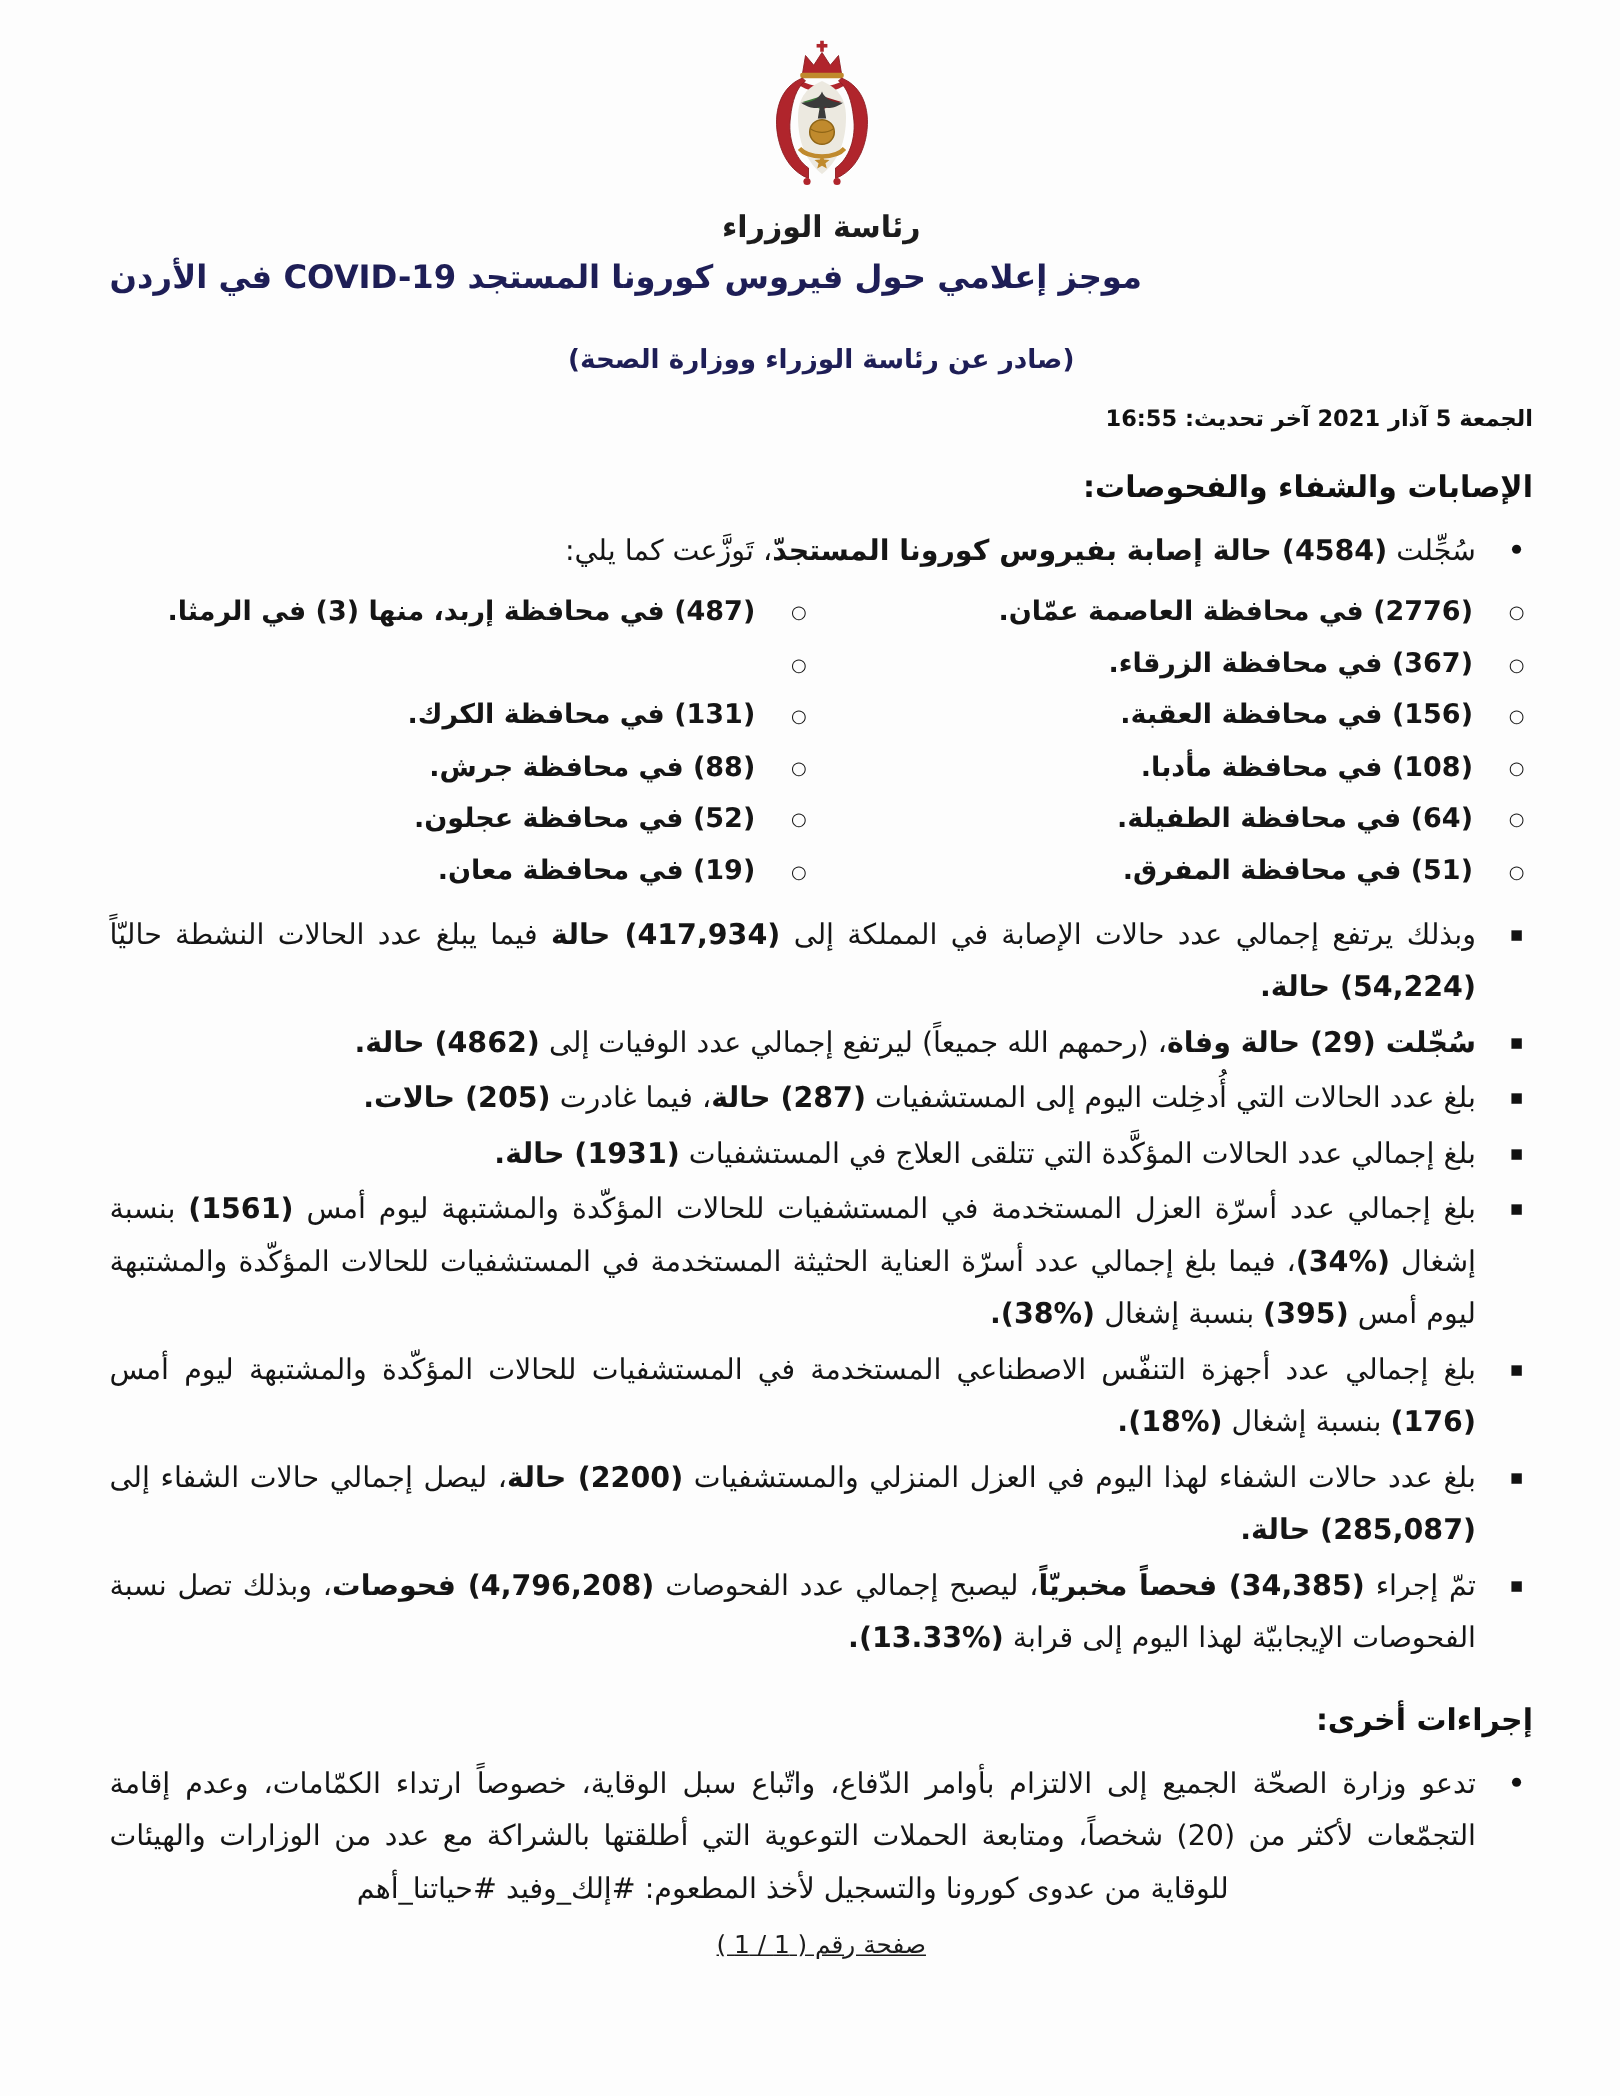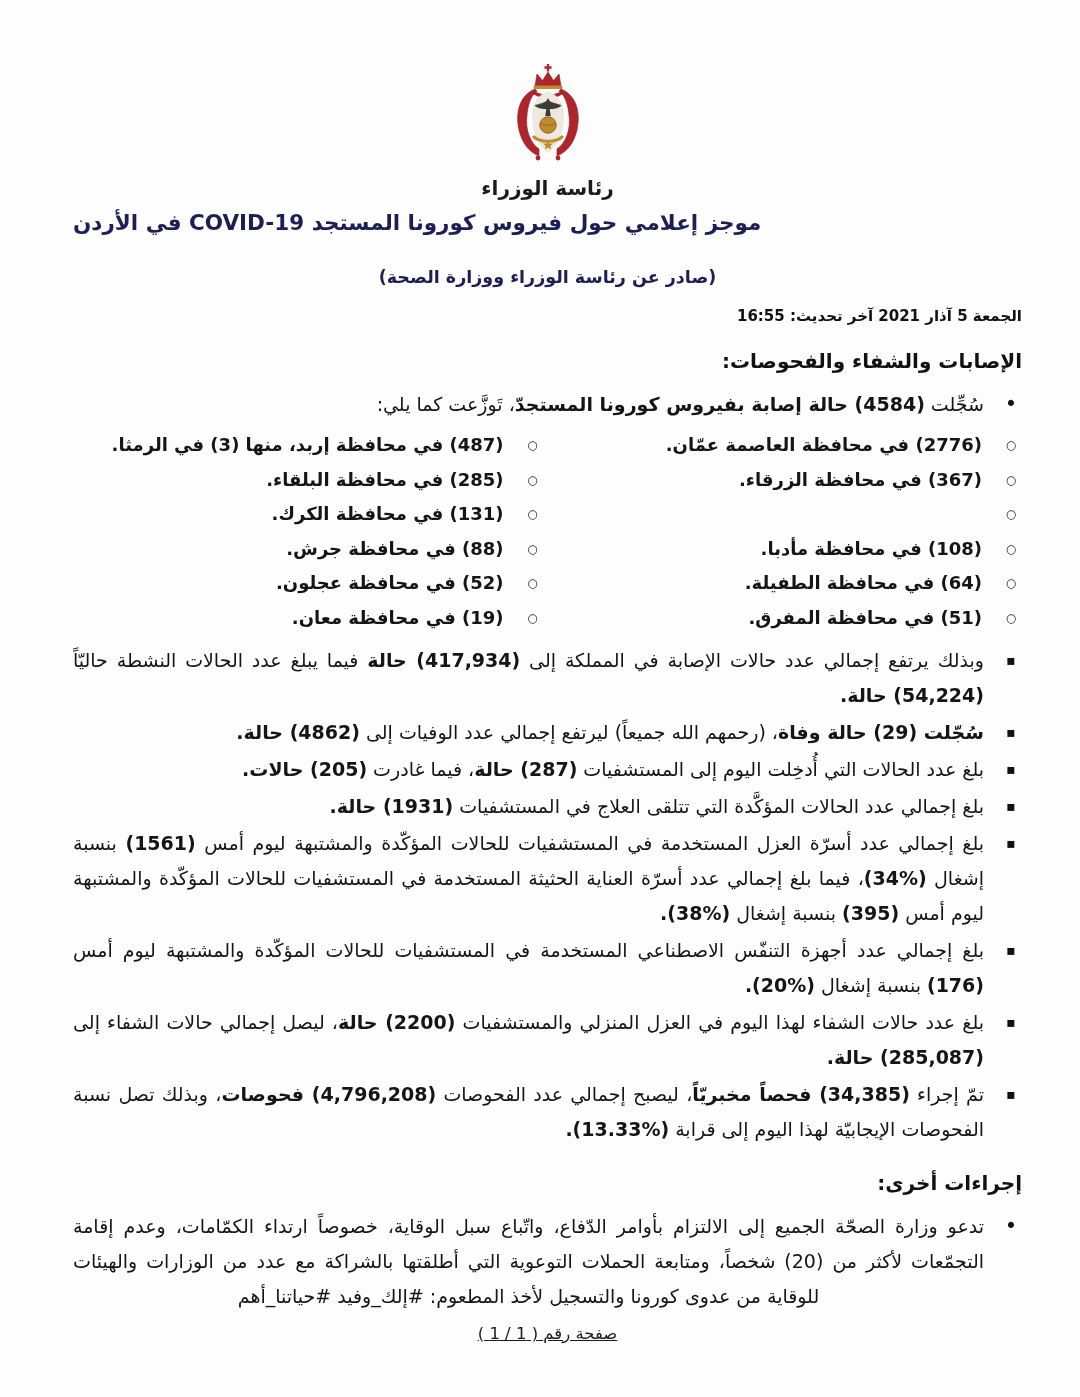--- a/index.html
+++ b/index.html
@@ -2,21 +2,21 @@
 <html lang="ar" dir="rtl"><head>
 <meta charset="utf-8">
 <style>
   html,body{margin:0;padding:0;}
   body{
     width:1080px;height:1397px;overflow:hidden;
     background:#fdfdfd;color:#151515;
     font-family:"DejaVu Sans",sans-serif;
     direction:rtl;
   }
-  .page{padding:64px 58px 0 62px;box-sizing:border-box;width:1069px;height:1397px;}
+  .page{padding:27px 58px 0 62px;box-sizing:border-box;width:1069px;height:1397px;}
   
   .doc-header{text-align:center;}
   .logo-wrap{display:inline-block;text-align:center;}
   .org-name{
     font-weight:bold;font-size:20px;color:#1c1c1c;margin-top:2px;letter-spacing:1px;
   }
   .title{
     margin:10px 0 0;font-size:21.5px;font-weight:bold;color:#1e1e56;text-align:left;
   }
   .subtitle{
@@ -112,24 +112,24 @@
       <div class="gov-item">
           <span class="marker circ">○</span>
           <span class="gtext">(487) في محافظة إربد، منها (3) في الرمثا.</span>
         </div>
       <div class="gov-item">
           <span class="marker circ">○</span>
           <span class="gtext">(367) في محافظة الزرقاء.</span>
         </div>
       <div class="gov-item">
           <span class="marker circ">○</span>
-          <span class="gtext">(285) في محافظة البلقاء.</span>
-        </div>
-      <div class="gov-item">
-          <span class="marker circ">○</span>
+        </div>
+      <div class="gov-item">
+          <span class="marker circ">○</span>
+          <span class="gtext">(156) في محافظة العقبة.</span>
         </div>
       <div class="gov-item">
           <span class="marker circ">○</span>
           <span class="gtext">(131) في محافظة الكرك.</span>
         </div>
       <div class="gov-item">
           <span class="marker circ">○</span>
           <span class="gtext">(108) في محافظة مأدبا.</span>
         </div>
       <div class="gov-item">
@@ -170,21 +170,21 @@
       <div class="bullet-row">
         <span class="marker sq">▪</span>
         <div class="btext"><span>بلغ إجمالي عدد الحالات المؤكَّدة التي تتلقى العلاج في المستشفيات </span><span class="b">(1931) حالة.</span></div>
       </div>
       <div class="bullet-row">
         <span class="marker sq">▪</span>
         <div class="btext"><span>بلغ إجمالي عدد أسرّة العزل المستخدمة في المستشفيات للحالات المؤكّدة والمشتبهة ليوم أمس </span><span class="b">(1561)</span><span> بنسبة إشغال </span><span class="b">(%34)</span><span>، فيما بلغ إجمالي عدد أسرّة العناية الحثيثة المستخدمة في المستشفيات للحالات المؤكّدة والمشتبهة ليوم أمس </span><span class="b">(395)</span><span> بنسبة إشغال </span><span class="b">(%38).</span></div>
       </div>
       <div class="bullet-row">
         <span class="marker sq">▪</span>
-        <div class="btext"><span>بلغ إجمالي عدد أجهزة التنفّس الاصطناعي المستخدمة في المستشفيات للحالات المؤكّدة والمشتبهة ليوم أمس </span><span class="b">(176)</span><span> بنسبة إشغال </span><span class="b">(%20).</span></div>
+        <div class="btext"><span>بلغ إجمالي عدد أجهزة التنفّس الاصطناعي المستخدمة في المستشفيات للحالات المؤكّدة والمشتبهة ليوم أمس </span><span class="b">(176)</span><span> بنسبة إشغال </span><span class="b">(%18).</span></div>
       </div>
       <div class="bullet-row">
         <span class="marker sq">▪</span>
         <div class="btext"><span>بلغ عدد حالات الشفاء لهذا اليوم في العزل المنزلي والمستشفيات </span><span class="b">(2200) حالة</span><span>، ليصل إجمالي حالات الشفاء إلى </span><span class="b">(285,087) حالة.</span></div>
       </div>
       <div class="bullet-row">
         <span class="marker sq">▪</span>
         <div class="btext"><span>تمّ إجراء </span><span class="b">(34,385) فحصاً مخبريّاً</span><span>، ليصبح إجمالي عدد الفحوصات </span><span class="b">(4,796,208) فحوصات</span><span>، وبذلك تصل نسبة الفحوصات الإيجابيّة لهذا اليوم إلى قرابة </span><span class="b">(%13.33).</span></div>
       </div>
     </div>

